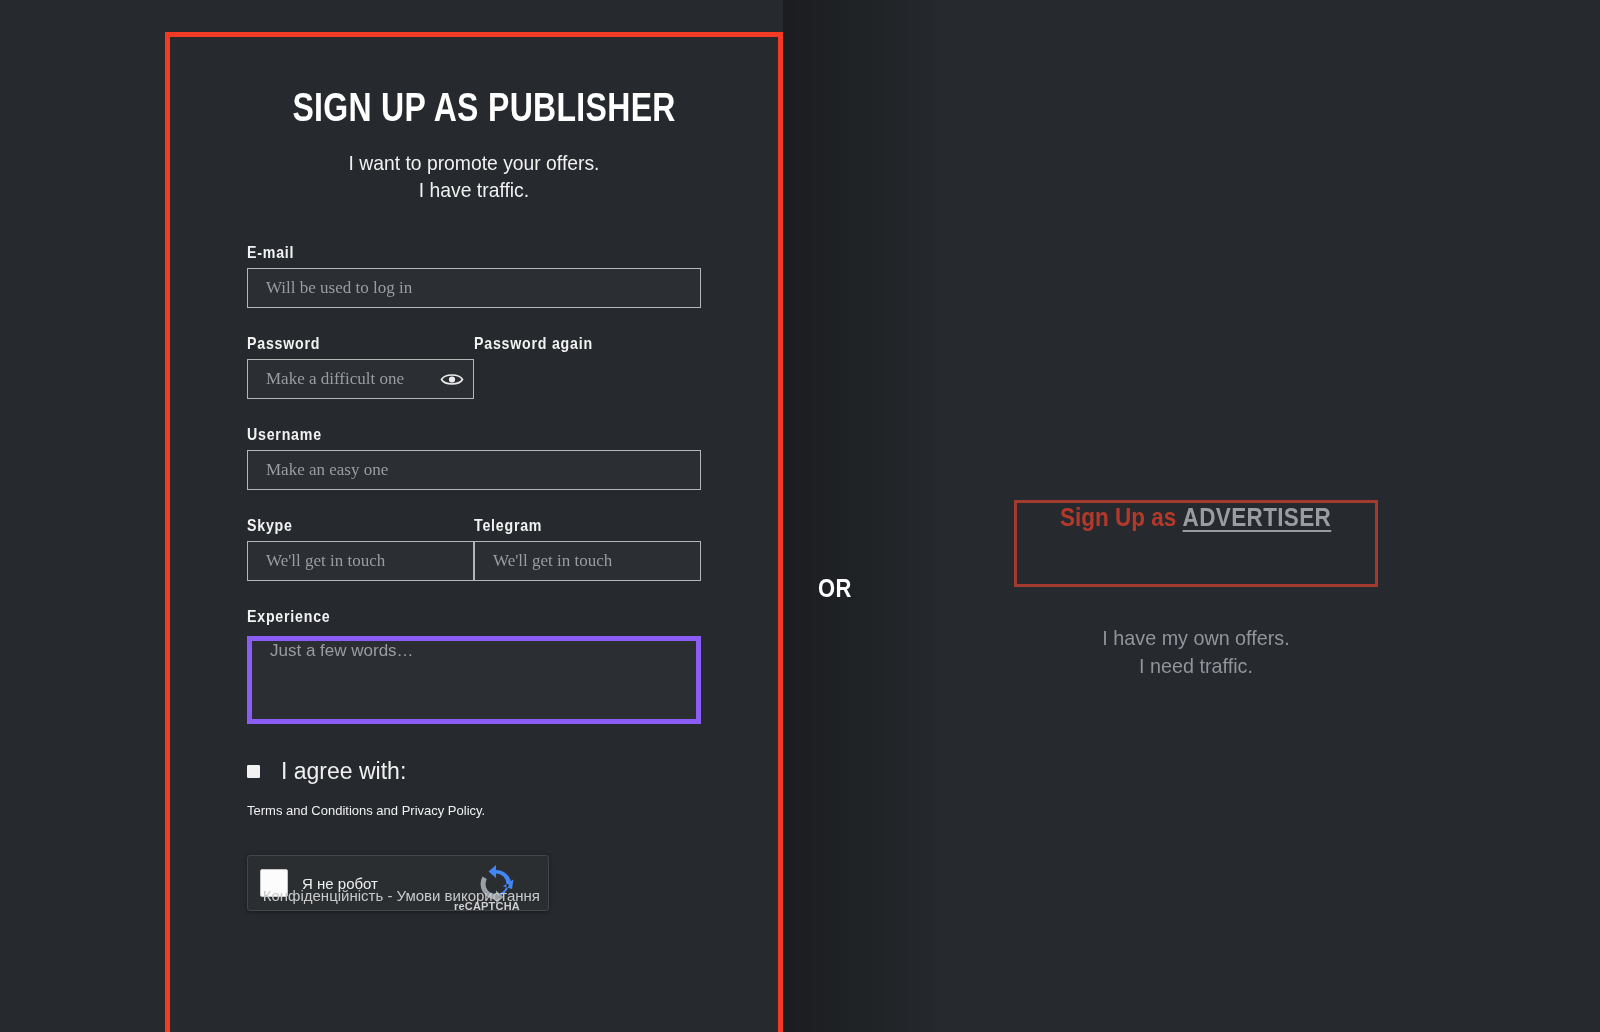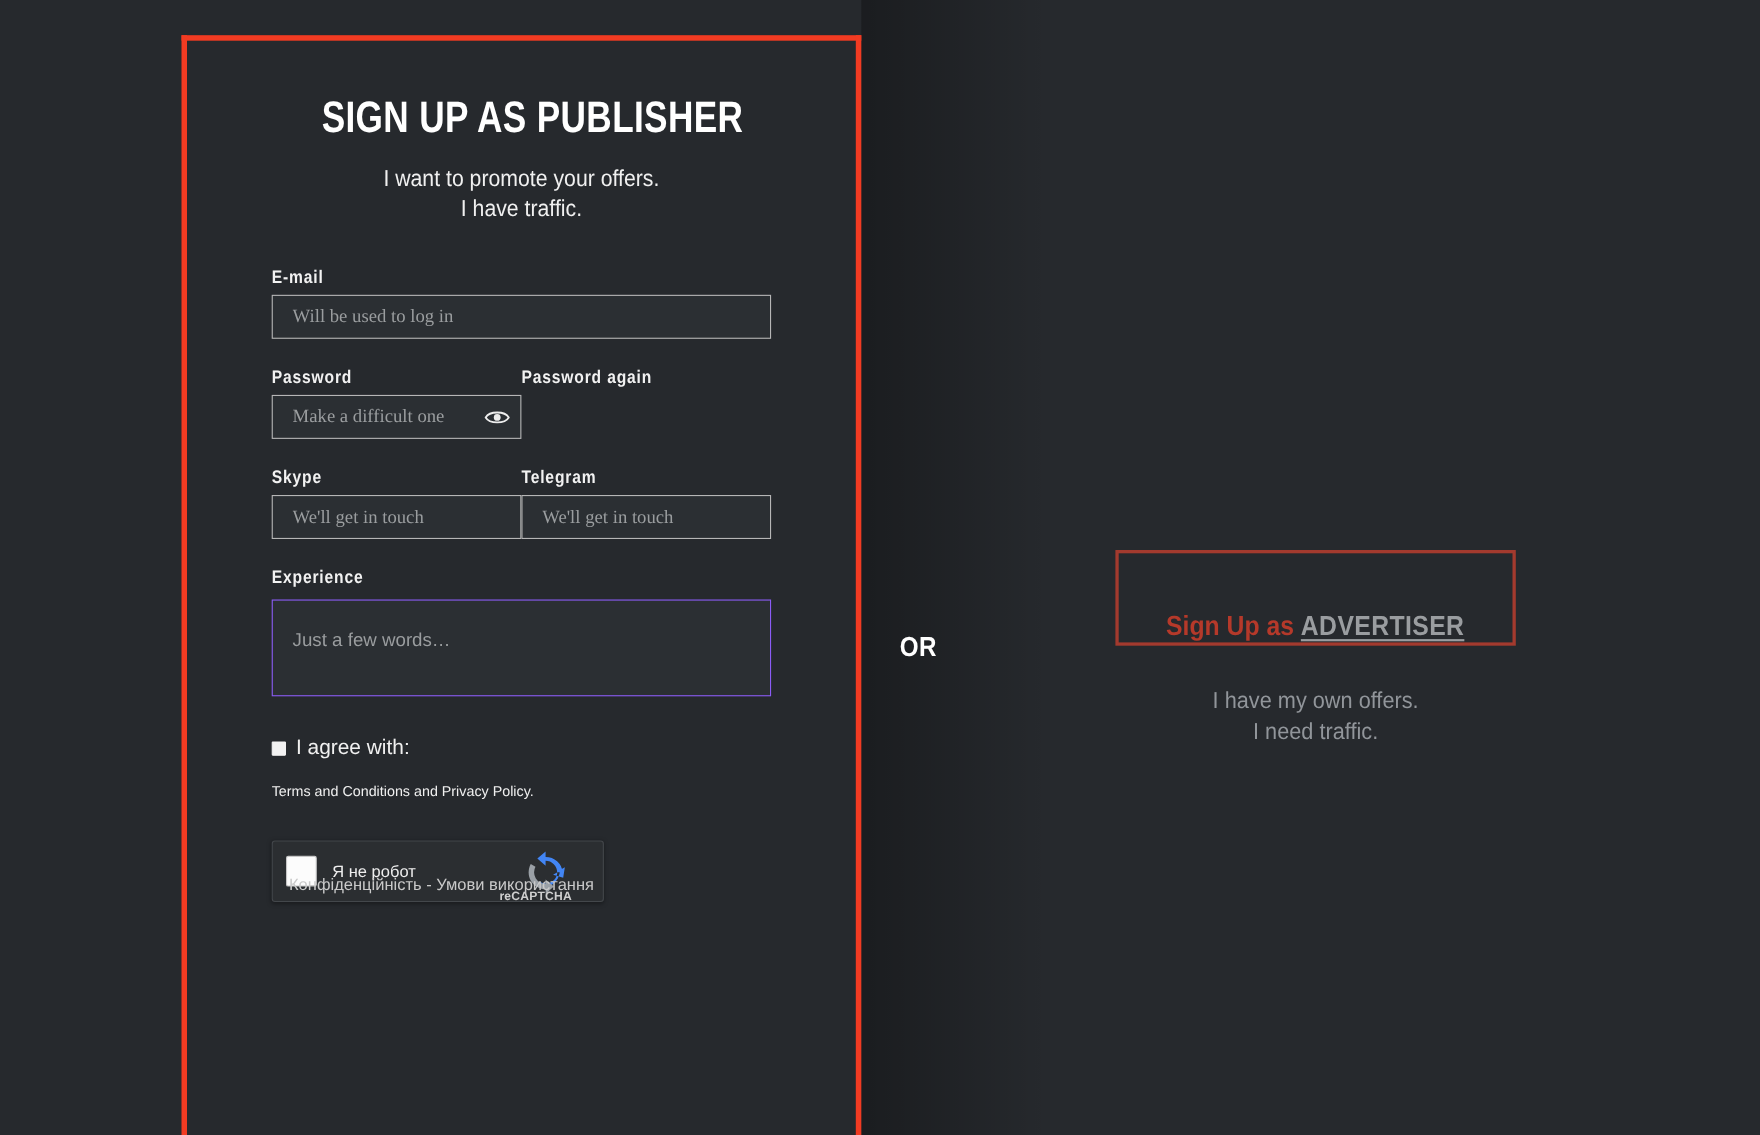--- a/index.html
+++ b/index.html
@@ -89,25 +89,25 @@
     outline: none;
     display: block;
   }
   .text-input::placeholder { color: #9a9d9f; opacity: 1; }
 
   .textarea-input {
     margin-top: 10px;
     width: 100%;
     height: 88px;
     background: #2b2f33;
-    border: 1px solid #8b5cf6;
+    border: 5px solid #8b5cf6;
     color: #b3b3b3;
     font-family: "Liberation Sans", "DejaVu Sans", sans-serif;
     font-size: 17px;
-    padding: 26px 18px;
+    padding: 0 18px;
     outline: none;
     resize: none;
     display: block;
   }
   .textarea-input::placeholder { color: #9a9d9f; opacity: 1; }
 
   .two-col {
     display: flex;
   }
   .two-col > .col { flex: 1 1 0; min-width: 0; }
@@ -142,23 +142,24 @@
     height: 13px;
     background: #f2f2f2;
     border: 1px solid #f2f2f2;
     border-radius: 1px;
     flex: 0 0 auto;
     cursor: pointer;
     display: block;
   }
 
   .agree-text {
-    font-size: 19px;
+    font-size: 23px;
     color: #f0f0f0;
     line-height: 22px;
+    margin-left: 12px;
   }
 
   .terms-line {
     margin-top: 17px;
     font-size: 13px;
     color: #f0f0f0;
     line-height: 24px;
     cursor: pointer;
   }
 
@@ -237,21 +238,21 @@
   
   .advertiser-button {
     position: absolute;
     left: 1014px;
     top: 500px;
     width: 364px;
     height: 87px;
     border: 3px solid #a33a2e;
     background: #26292d;
     display: flex;
-    align-items: flex-end;
+    align-items: flex-start;
     justify-content: center;
     cursor: pointer;
   }
 
   .advertiser-label {
     font-size: 25px;
     font-weight: bold;
     white-space: nowrap;
     transform: scaleX(0.90);
   }
@@ -305,20 +306,24 @@
             <circle cx="12" cy="7.5" r="3.1" fill="#ededed"></circle>
           </svg>
         </span>
       </div>
     </div>
     <div class="col">
       <label class="field-label">Password again</label>
     </div>
   </div>
 
+  <div class="field-block">
+    <label class="field-label">Username</label>
+    <input class="text-input" type="text" placeholder="Make an easy one" style="">
+  </div>
 
   <div class="field-block two-col">
     <div class="col">
       <label class="field-label">Skype</label>
       <input class="text-input" type="text" placeholder="We'll get in touch" style="">
     </div>
     <div class="col">
       <label class="field-label">Telegram</label>
       <input class="text-input" type="text" placeholder="We'll get in touch" style="">
     </div>

